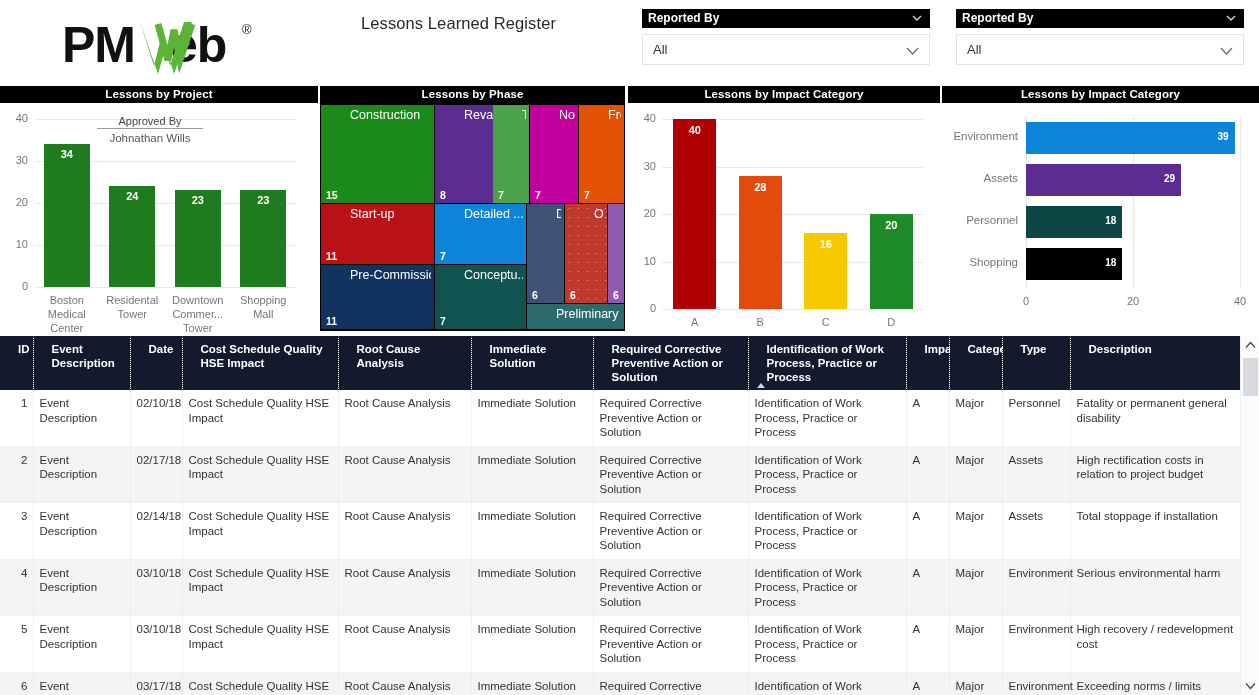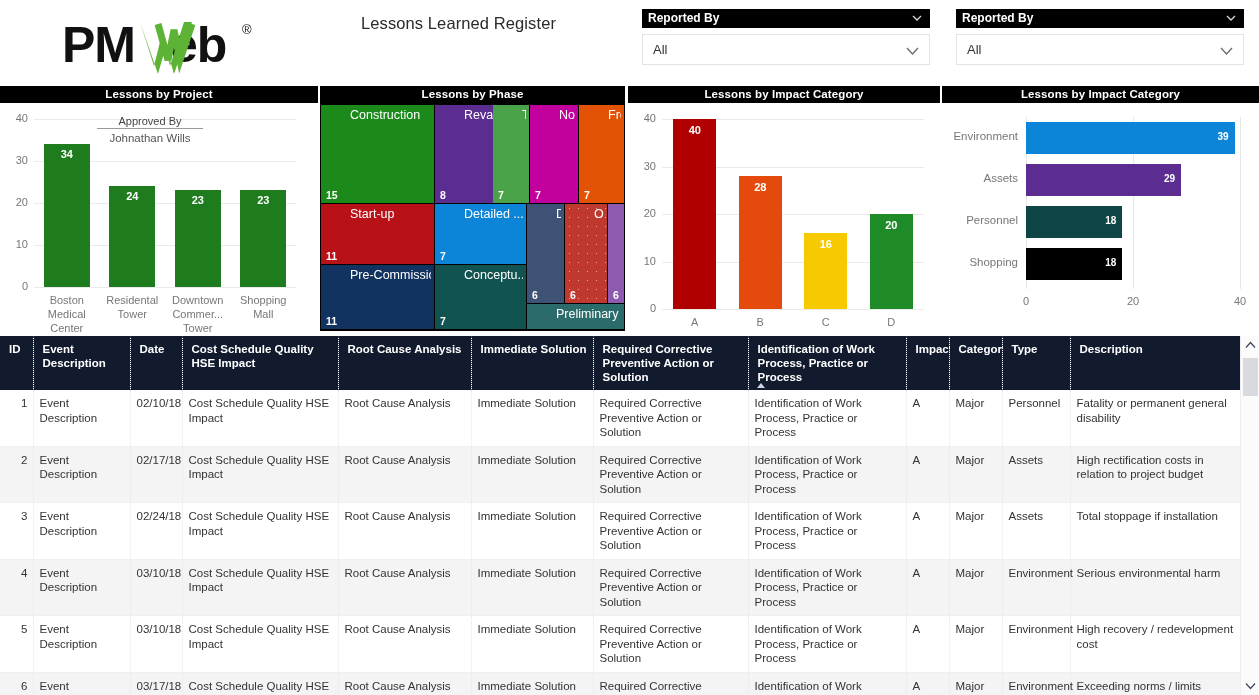--- a/index.html
+++ b/index.html
@@ -87,21 +87,21 @@
   .hxtick { position:absolute; font-size:11px; color:#777; text-align:center; }
 
   
   .table-wrap {
     position:absolute; left:0; top:336px; width:1259px; height:359px;
     overflow:hidden; background:#fff;
   }
   table.grid { border-collapse:collapse; width:1240px; table-layout:fixed; }
   table.grid thead th {
     background:#121a2e; color:#fff; font-size:11.5px; font-weight:bold;
-    text-align:left; vertical-align:top; padding:6px 5px 6px 9px;
+    text-align:left; vertical-align:top; padding:6px 5px 6px 18px;
     height:44px; border-right:1px dotted #39405a; position:relative;
     line-height:14px;
   }
   table.grid thead th.num { text-align:left; }
   table.grid tbody td {
     font-size:11.5px; color:#333; vertical-align:top;
     padding:6px 5px 6px 6px; line-height:14.5px;
     border-right:1px dotted #e6e6e6; border-bottom:1px solid #f0f0f0;
   }
   table.grid tbody tr.alt td { background:#f4f4f4; }
@@ -404,21 +404,21 @@
             <td>Required Corrective Preventive Action or Solution</td>
             <td>Identification of Work Process, Practice or Process</td>
             <td>A</td>
             <td>Major</td>
             <td>Assets</td>
             <td>High rectification costs in relation to project budget</td>
           </tr>
           <tr>
             <td class="id-col">3</td>
             <td>Event Description</td>
-            <td>02/24/18</td>
+            <td>02/14/18</td>
             <td>Cost Schedule Quality HSE Impact</td>
             <td>Root Cause Analysis</td>
             <td>Immediate Solution</td>
             <td>Required Corrective Preventive Action or Solution</td>
             <td>Identification of Work Process, Practice or Process</td>
             <td>A</td>
             <td>Major</td>
             <td>Assets</td>
             <td>Total stoppage if installation</td>
           </tr>

